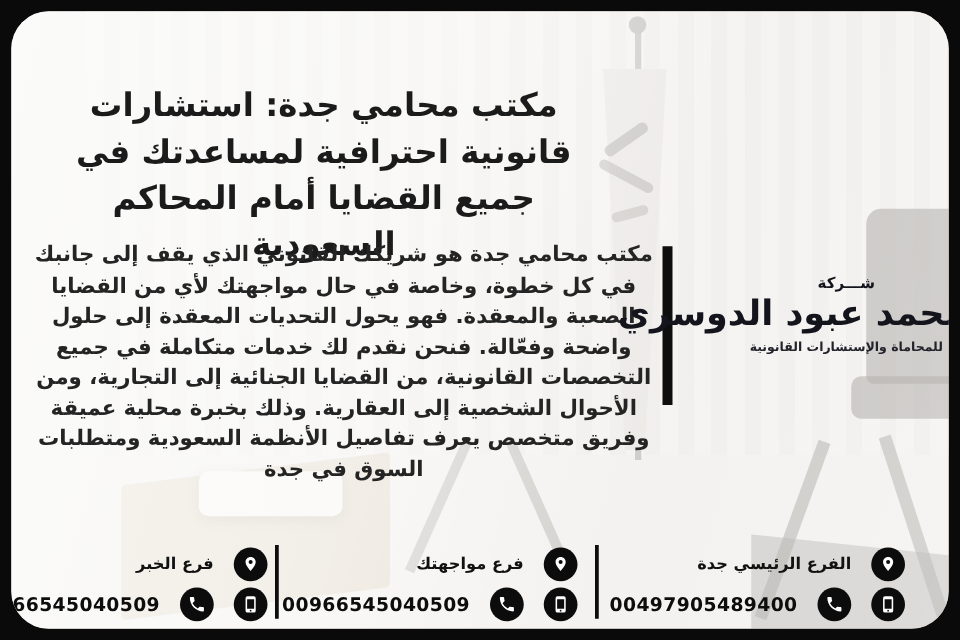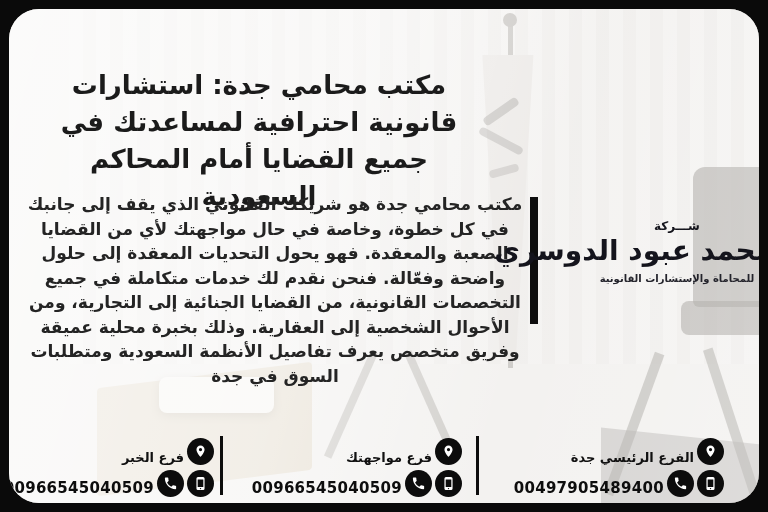--- a/index.html
+++ b/index.html
@@ -49,21 +49,21 @@
 
   .logo{position:absolute;left:572px;top:210px;width:192px;text-align:center;direction:rtl;
     color:#14141c;z-index:3;}
   .logo-word{font-size:12px;font-weight:700;letter-spacing:1px;}
   .logo-name{font-size:28px;font-weight:800;line-height:34px;margin-top:1px;white-space:nowrap;}
   .logo-tagline{font-size:10px;font-weight:700;margin-top:5px;color:#23232b;}
 
   
   .group{position:absolute;top:429px;display:flex;flex-direction:column;gap:5px;
     direction:rtl;align-items:flex-start;z-index:4;}
-  .crow{display:flex;align-items:flex-end;gap:3px;}
+  .crow{display:flex;align-items:center;gap:16px;}
   .circle{width:27px;height:27px;border-radius:50%;background:#0c0c0c;display:flex;
     align-items:center;justify-content:center;flex:0 0 auto;}
   .circle svg{width:15px;height:15px;fill:#ffffff;}
   .blabel{font-size:13px;font-weight:700;color:#111111;white-space:nowrap;}
   .bphone{font-size:15px;font-weight:800;color:#0d0d0d;direction:ltr;unicode-bidi:bidi-override;
     letter-spacing:.3px;white-space:nowrap;}
   .g-jeddah{right:35px;}
   .g-riyadh{right:297px;}
   .g-khobar{right:545px;}
   .vdiv{position:absolute;top:427px;width:3px;height:59px;background:#0d0d0d;z-index:4;}

